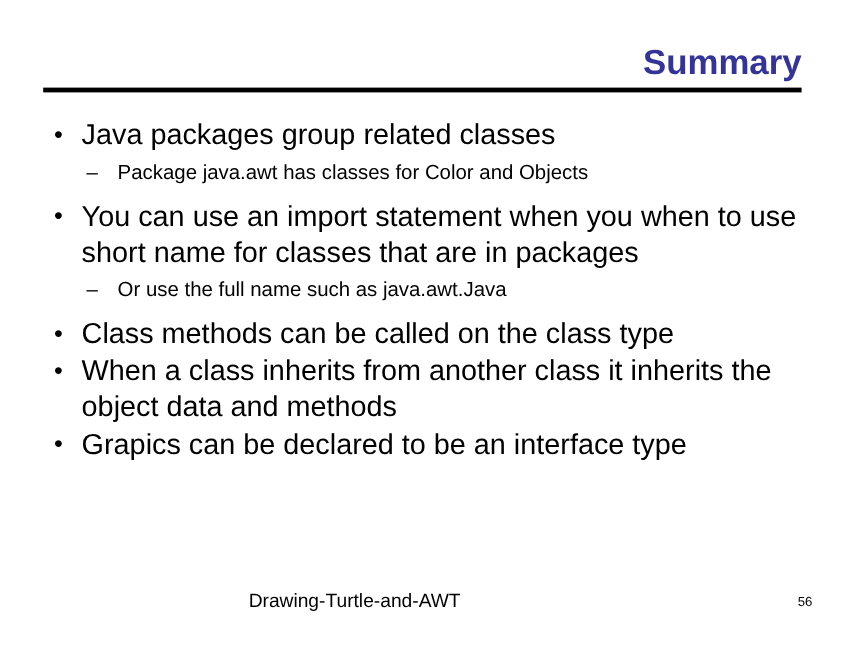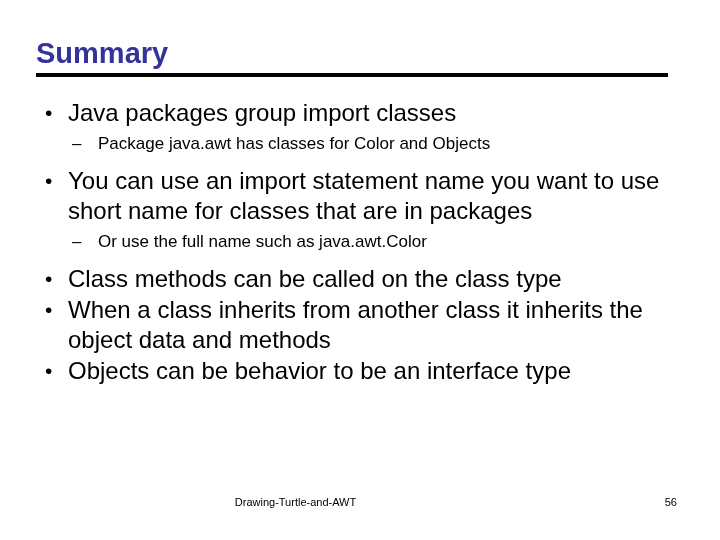--- a/index.html
+++ b/index.html
@@ -30,20 +30,21 @@
     width: 632px;
   }
   .slide-title {
     font-size: 29px;
     font-weight: bold;
     color: #333399;
     line-height: 1.08;
     letter-spacing: 0px;
     margin: 0;
     white-space: nowrap;
+    text-align: right;
   }
   .title-rule {
     margin-top: 4px;
     width: 632px;
     height: 4px;
     background: #000000;
   }
 
   
   .body-block {
@@ -103,21 +104,21 @@
     left: 0;
     top: 494px;
     width: 720px;
     height: 18px;
   }
   .footer-center {
     position: absolute;
     left: 0;
     width: 591px;
     text-align: center;
-    font-size: 11px;
+    font-size: 16px;
     color: #000000;
     line-height: 16px;
   }
   .footer-page {
     position: absolute;
     right: 43px;
     top: 0;
     font-size: 11px;
     color: #000000;
     line-height: 16px;
@@ -130,51 +131,51 @@
 
   <div class="title-block">
     <h1 class="slide-title">Summary</h1>
     <div class="title-rule"></div>
   </div>
 
   <div class="body-block">
 
     <div class="bullet">
       <span class="marker">•</span>
-      <span class="btext">Java packages group import classes</span>
+      <span class="btext">Java packages group related classes</span>
     </div>
 
     <div class="subbullet">
       <span class="marker">–</span>
       <span class="btext">Package java.awt has classes for Color and Objects</span>
     </div>
 
     <div class="bullet gap-before">
       <span class="marker">•</span>
-      <span class="btext">You can use an import statement name you want to use short name for classes that are in packages</span>
+      <span class="btext">You can use an import statement when you when to use short name for classes that are in packages</span>
     </div>
 
     <div class="subbullet">
       <span class="marker">–</span>
-      <span class="btext">Or use the full name such as java.awt.Color</span>
+      <span class="btext">Or use the full name such as java.awt.Java</span>
     </div>
 
     <div class="bullet gap-before">
       <span class="marker">•</span>
       <span class="btext">Class methods can be called on the class type</span>
     </div>
 
     <div class="bullet">
       <span class="marker">•</span>
       <span class="btext">When a class inherits from another class it inherits the object data and methods</span>
     </div>
 
     <div class="bullet">
       <span class="marker">•</span>
-      <span class="btext">Objects can be behavior to be an interface type</span>
+      <span class="btext">Grapics can be declared to be an interface type</span>
     </div>
 
   </div>
 
   <div class="footer">
     <div class="footer-center">Drawing-Turtle-and-AWT</div>
     <div class="footer-page">56</div>
   </div>
 
 </div>

